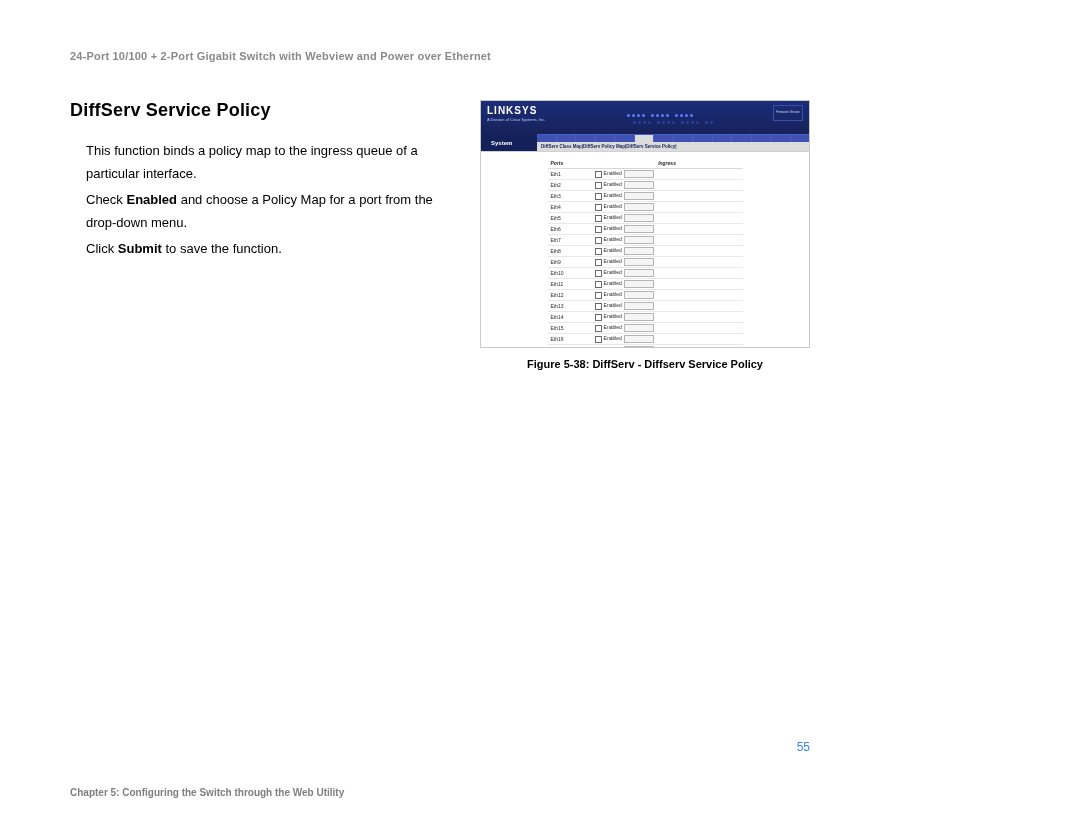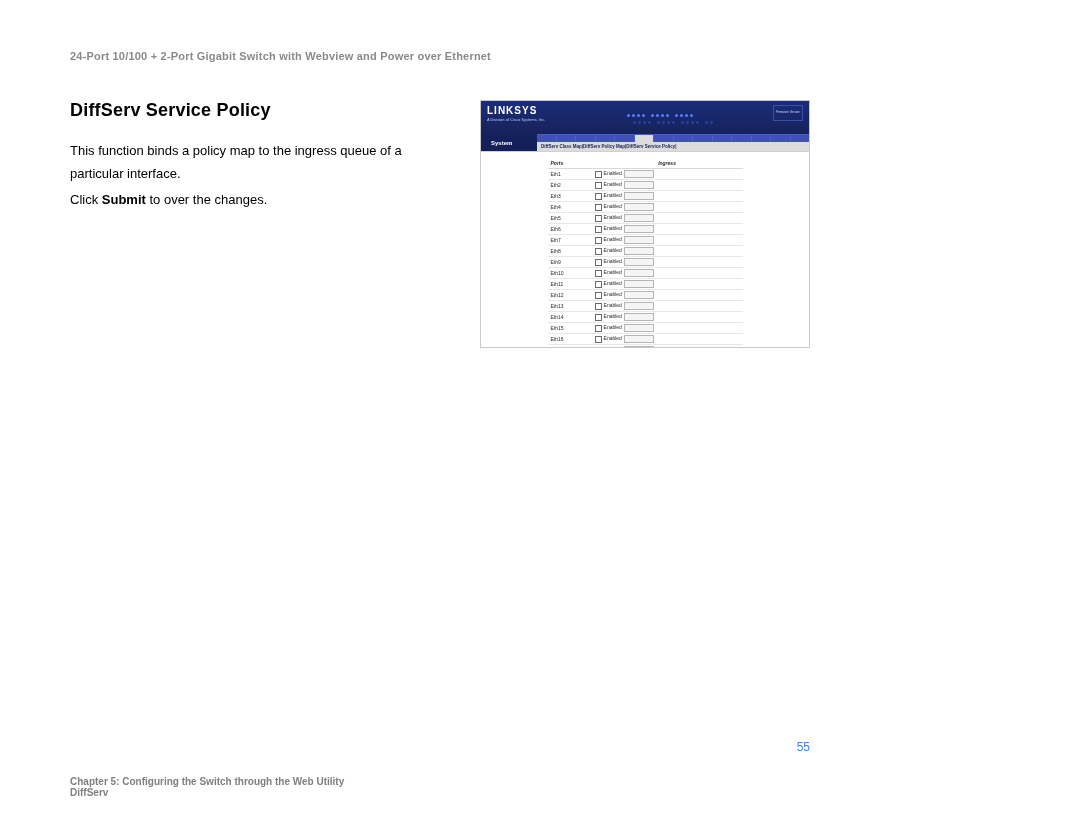--- a/index.html
+++ b/index.html
@@ -2,21 +2,21 @@
 <html><head>
 <meta charset="utf-8">
 <style>
   html,body{margin:0;padding:0;background:#fff;font-family:Arial,Helvetica,sans-serif;color:#000}
   .page{width:880px;height:834px;position:relative;box-sizing:border-box;padding:50px 70px 0 70px}
   .header-bar{font-size:11px;font-weight:bold;color:#8a8a8a;letter-spacing:.2px;margin-bottom:38px}
   .content-row{display:flex;gap:30px;align-items:flex-start}
   .text-col{flex:1;min-width:0}
   .section-title{font-size:18px;font-weight:600;margin:0 0 18px 0;color:#000;letter-spacing:.2px}
   .body-text{font-size:13px;line-height:1.8;color:#000}
-  .body-text p{margin:0 0 2px 0}
+  .body-text p{margin:0 0 2px 16px}
   .fig-col{width:330px;flex:none}
   .fig-box{width:330px;border:1px solid #c9c9c9;background:#14b8a6;box-sizing:border-box}
   .fig-header{background:linear-gradient(#1b2d7a,#16225a);color:#fff;padding:4px 6px 8px;box-sizing:border-box}
   .brand{font-size:10px;font-weight:bold;letter-spacing:1px}
   .brand-sub{font-size:4px;color:#b8c8ff;margin-top:1px}
   .dots-row{display:flex;gap:2px;justify-content:flex-end;margin-top:-10px;margin-bottom:2px}
   .dot-group{display:flex;gap:2px;margin-right:4px}
   .dot{width:3px;height:3px;border-radius:50%;background:#5b7bff}
   .dots-row.bottom .dot{background:#2a3f9e}
   .fig-subhead{display:flex;align-items:stretch}
@@ -48,21 +48,24 @@
 
   <div class="header-bar">24-Port 10/100 + 2-Port Gigabit Switch with Webview and Power over Ethernet</div>
 
   <div class="content-row">
 
     <div class="text-col">
       <h2 class="section-title">DiffServ Service Policy</h2>
       <div class="body-text">
         <p>This function binds a policy map to the ingress queue of a particular interface.</p>
         <p>
-          <span>Click </span><b>Submit</b><span> to over the changes.</span>
+          <span>Check </span><b>Enabled</b><span> and choose a Policy Map for a port from the drop-down menu.</span>
+        </p>
+        <p>
+          <span>Click </span><b>Submit</b><span> to save the function.</span>
         </p>
       </div>
     </div>
 
     <div class="fig-col">
       <div class="fig-box">
 
         <div class="fig-header" style="position:relative">
           <div class="brand">LINKSYS</div>
           <div class="brand-sub">A Division of Cisco Systems, Inc.</div>
@@ -211,24 +214,24 @@
                 </tr>
                 <tr>
                   <td>Eth17</td>
                   <td style="text-align: left;"><span class="chk"></span><span>Enabled</span><span class="sel"></span></td>
                 </tr>
               </tbody>
           </table>
         </div>
 
       </div>
+      <div class="fig-caption">Figure 5-38: DiffServ - Diffserv Service Policy</div>
     </div>
 
   </div>
 
   <div class="page-num">55</div>
 
   <div class="footer">
     <div class="small-black">Chapter 5: Configuring the Switch through the Web Utility</div>
-    <div class="small-black">DiffServ</div>
   </div>
 
 </div>
 
 </body></html>

